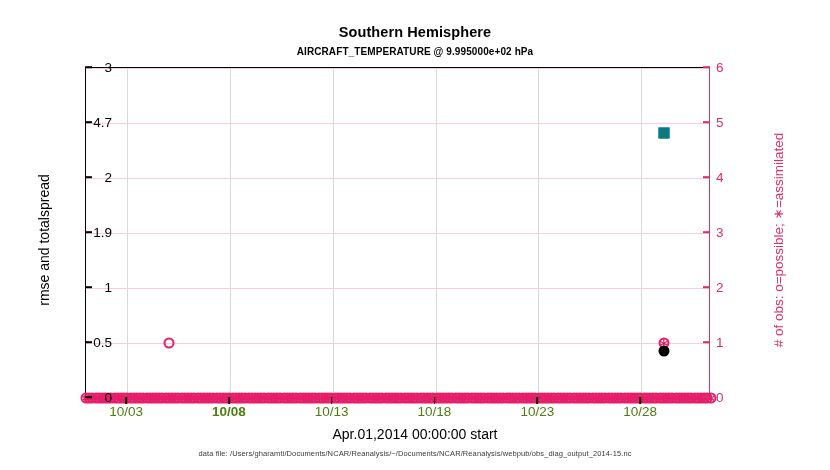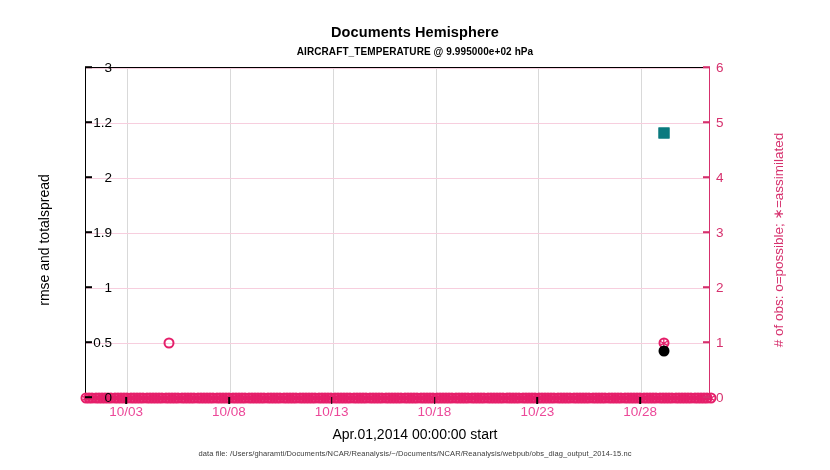--- a/index.html
+++ b/index.html
@@ -71,21 +71,21 @@
     text-align:center;font-size:13.5px;color:#d6306d;
   }
 
   
   .xtick-mark{
     position:absolute;top:397px;width:1.6px;height:7px;background:#000;
     transform:translateX(-50%);
   }
   .xtick-label{
     position:absolute;top:404px;
-    font-size:13.5px;color:#ec4899;text-align:center;width:90px;
+    font-size:13.5px;color:#4d7c0f;text-align:center;width:90px;
     transform:translateX(-50%);
   }
   .xlabel{
     position:absolute;left:0;top:426px;width:830px;
     text-align:center;font-size:14px;color:#000;
   }
   .footer-note{
     position:absolute;left:0;top:449px;width:830px;
     text-align:center;font-size:7.5px;color:#3a3a3a;
     letter-spacing:.1px;
@@ -133,21 +133,21 @@
   .legend-sym .bar.teal{background:#0b7a7f;}
   .legend-sym .glyph.circ{border-radius:50%;background:#000;}
   .legend-sym .glyph.sqr{background:#0b7a7f;}
 </style>
 </head>
 <body>
 
 <div id="figure">
 
   <div class="title-block">
-    <div class="title-line">Documents Hemisphere</div>
+    <div class="title-line">Southern Hemisphere</div>
     <div class="title-line sub">AIRCRAFT_TEMPERATURE @ 9.995000e+02 hPa</div>
   </div>
 
   <div class="plot-area" id="plot-area">
       <div class="vgrid" style="left: 41.1184px;"></div>
       <div class="vgrid" style="left: 143.914px;"></div>
       <div class="vgrid" style="left: 246.711px;"></div>
       <div class="vgrid" style="left: 349.507px;"></div>
       <div class="vgrid" style="left: 452.303px;"></div>
       <div class="vgrid" style="left: 555.099px;"></div>
@@ -563,41 +563,41 @@
       <div class="ytick-label" style="top: 397px;">0</div>
       <div class="ytick-mark" style="top: 342px;"></div>
       <div class="ytick-label" style="top: 342px;">0.5</div>
       <div class="ytick-mark" style="top: 287px;"></div>
       <div class="ytick-label" style="top: 287px;">1</div>
       <div class="ytick-mark" style="top: 232px;"></div>
       <div class="ytick-label" style="top: 232px;">1.9</div>
       <div class="ytick-mark" style="top: 177px;"></div>
       <div class="ytick-label" style="top: 177px;">2</div>
       <div class="ytick-mark" style="top: 122px;"></div>
-      <div class="ytick-label" style="top: 122px;">1.2</div>
+      <div class="ytick-label" style="top: 122px;">4.7</div>
       <div class="ytick-mark" style="top: 67px;"></div>
       <div class="ytick-label" style="top: 67px;">3</div>
       <div class="rtick-mark" style="top: 397px;"></div>
       <div class="rtick-label" style="top: 397px;">0</div>
       <div class="rtick-mark" style="top: 342px;"></div>
       <div class="rtick-label" style="top: 342px;">1</div>
       <div class="rtick-mark" style="top: 287px;"></div>
       <div class="rtick-label" style="top: 287px;">2</div>
       <div class="rtick-mark" style="top: 232px;"></div>
       <div class="rtick-label" style="top: 232px;">3</div>
       <div class="rtick-mark" style="top: 177px;"></div>
       <div class="rtick-label" style="top: 177px;">4</div>
       <div class="rtick-mark" style="top: 122px;"></div>
       <div class="rtick-label" style="top: 122px;">5</div>
       <div class="rtick-mark" style="top: 67px;"></div>
       <div class="rtick-label" style="top: 67px;">6</div>
       <div class="xtick-mark" style="left: 126.118px;"></div>
       <div class="xtick-label" style="left: 126.118px;">10/03</div>
       <div class="xtick-mark" style="left: 228.914px;"></div>
-      <div class="xtick-label" style="left: 228.914px;">10/08</div>
+      <div class="xtick-label" style="left: 228.914px; font-weight: bold;">10/08</div>
       <div class="xtick-mark" style="left: 331.711px;"></div>
       <div class="xtick-label" style="left: 331.711px;">10/13</div>
       <div class="xtick-mark" style="left: 434.507px;"></div>
       <div class="xtick-label" style="left: 434.507px;">10/18</div>
       <div class="xtick-mark" style="left: 537.303px;"></div>
       <div class="xtick-label" style="left: 537.303px;">10/23</div>
       <div class="xtick-mark" style="left: 640.099px;"></div>
       <div class="xtick-label" style="left: 640.099px;">10/28</div>
     </div>
 

